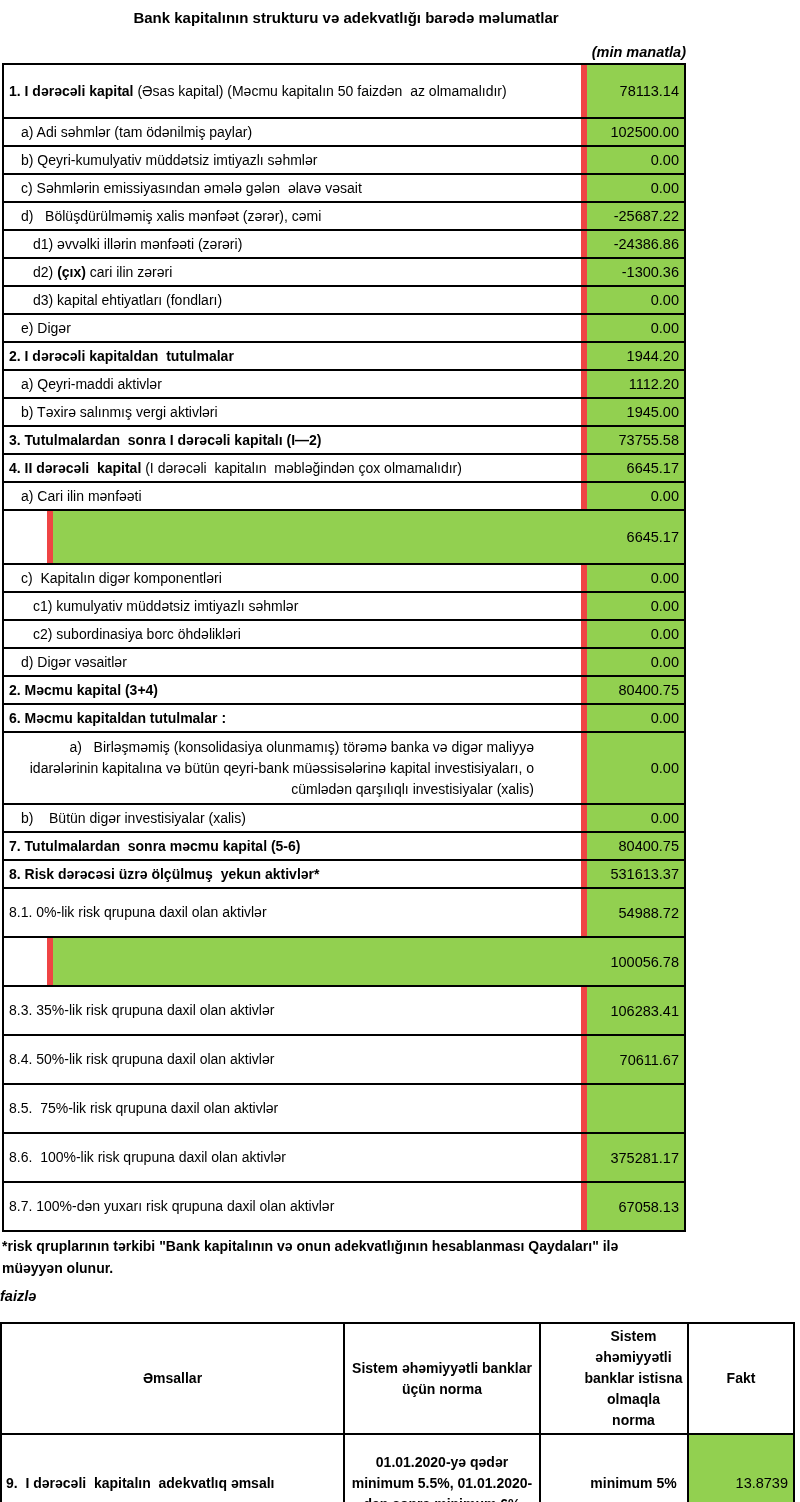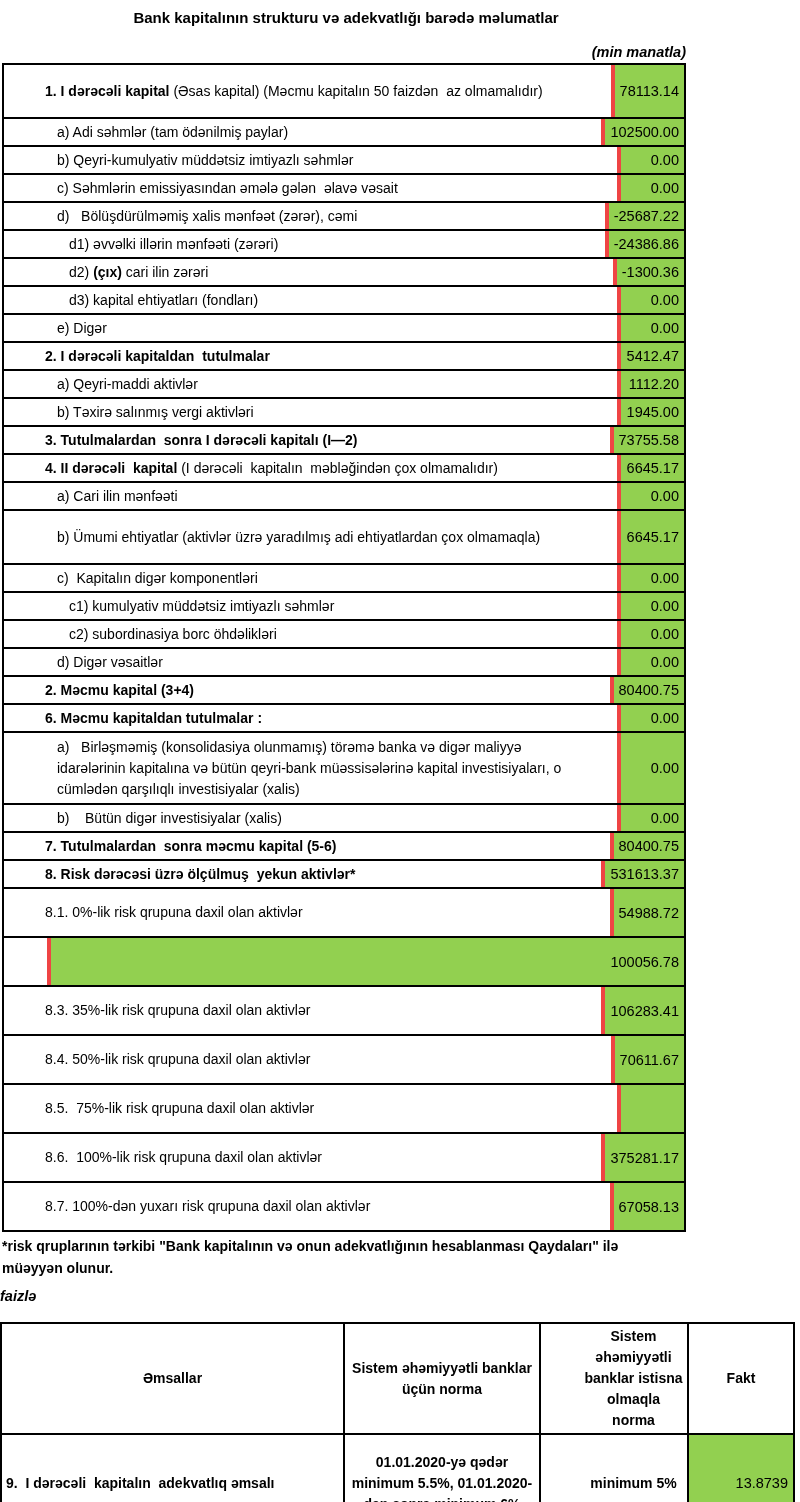--- a/index.html
+++ b/index.html
@@ -39,34 +39,33 @@
     box-sizing: border-box;
   }
   .cap-row { display: flex; }
   .cap-row + .cap-row { border-top: 2px solid #000; }
   .cap-label {
     width: 534px;
     box-sizing: border-box;
     display: flex;
     align-items: center;
     padding: 2px 4px;
-    margin-left: 36px;
   }
   .label-text {
     font-size: 14px;
     line-height: 21px;
     white-space: pre-wrap;
   }
   .t-bold { font-weight: bold; }
   .ind-0 { padding-left: 1px; }
-  .ind-1 { padding-left: 13px; }
+  .ind-1 { padding-left: 13px; text-align: right; }
   .ind-2 { padding-left: 25px; }
   .cap-value {
     flex: 1;
-    border-left: 4px solid #ef4444;
+    border-left: 6px solid #ef4444;
     background: var(--green, #92d050);
     display: flex;
     align-items: center;
     justify-content: flex-end;
     padding: 2px 5px;
     box-sizing: border-box;
     font-size: 14.5px;
     margin-left: 43px;
   }
   .h-c  { min-height: 26px; }
@@ -215,21 +214,21 @@
     </div>
     <div class="cap-value">
           <span>0.00</span>
         </div>
   </div>
       <div class="cap-row h-c">
     <div class="cap-label">
       <div class="label-text ind-0"><span class="t-reg"></span><span class="t-bold">2. I dərəcəli kapitaldan  tutulmalar</span><span class="t-reg"></span></div>
     </div>
     <div class="cap-value">
-          <span>5412.47</span>
+          <span>1944.20</span>
         </div>
   </div>
       <div class="cap-row h-c">
     <div class="cap-label">
       <div class="label-text ind-1"><span class="t-reg">a) Qeyri-maddi aktivlər</span><span class="t-bold"></span><span class="t-reg"></span></div>
     </div>
     <div class="cap-value">
           <span>1112.20</span>
         </div>
   </div>
@@ -259,23 +258,20 @@
   </div>
       <div class="cap-row h-c">
     <div class="cap-label">
       <div class="label-text ind-1"><span class="t-reg">a) Cari ilin mənfəəti</span><span class="t-bold"></span><span class="t-reg"></span></div>
     </div>
     <div class="cap-value">
           <span>0.00</span>
         </div>
   </div>
       <div class="cap-row h-t2">
-    <div class="cap-label">
-      <div class="label-text ind-1"><span class="t-reg">b) Ümumi ehtiyatlar (aktivlər üzrə yaradılmış adi ehtiyatlardan çox olmamaqla)</span><span class="t-bold"></span><span class="t-reg"></span></div>
-    </div>
     <div class="cap-value">
           <span>6645.17</span>
         </div>
   </div>
       <div class="cap-row h-c">
     <div class="cap-label">
       <div class="label-text ind-1"><span class="t-reg">c)  Kapitalın digər komponentləri</span><span class="t-bold"></span><span class="t-reg"></span></div>
     </div>
     <div class="cap-value">
           <span>0.00</span>

